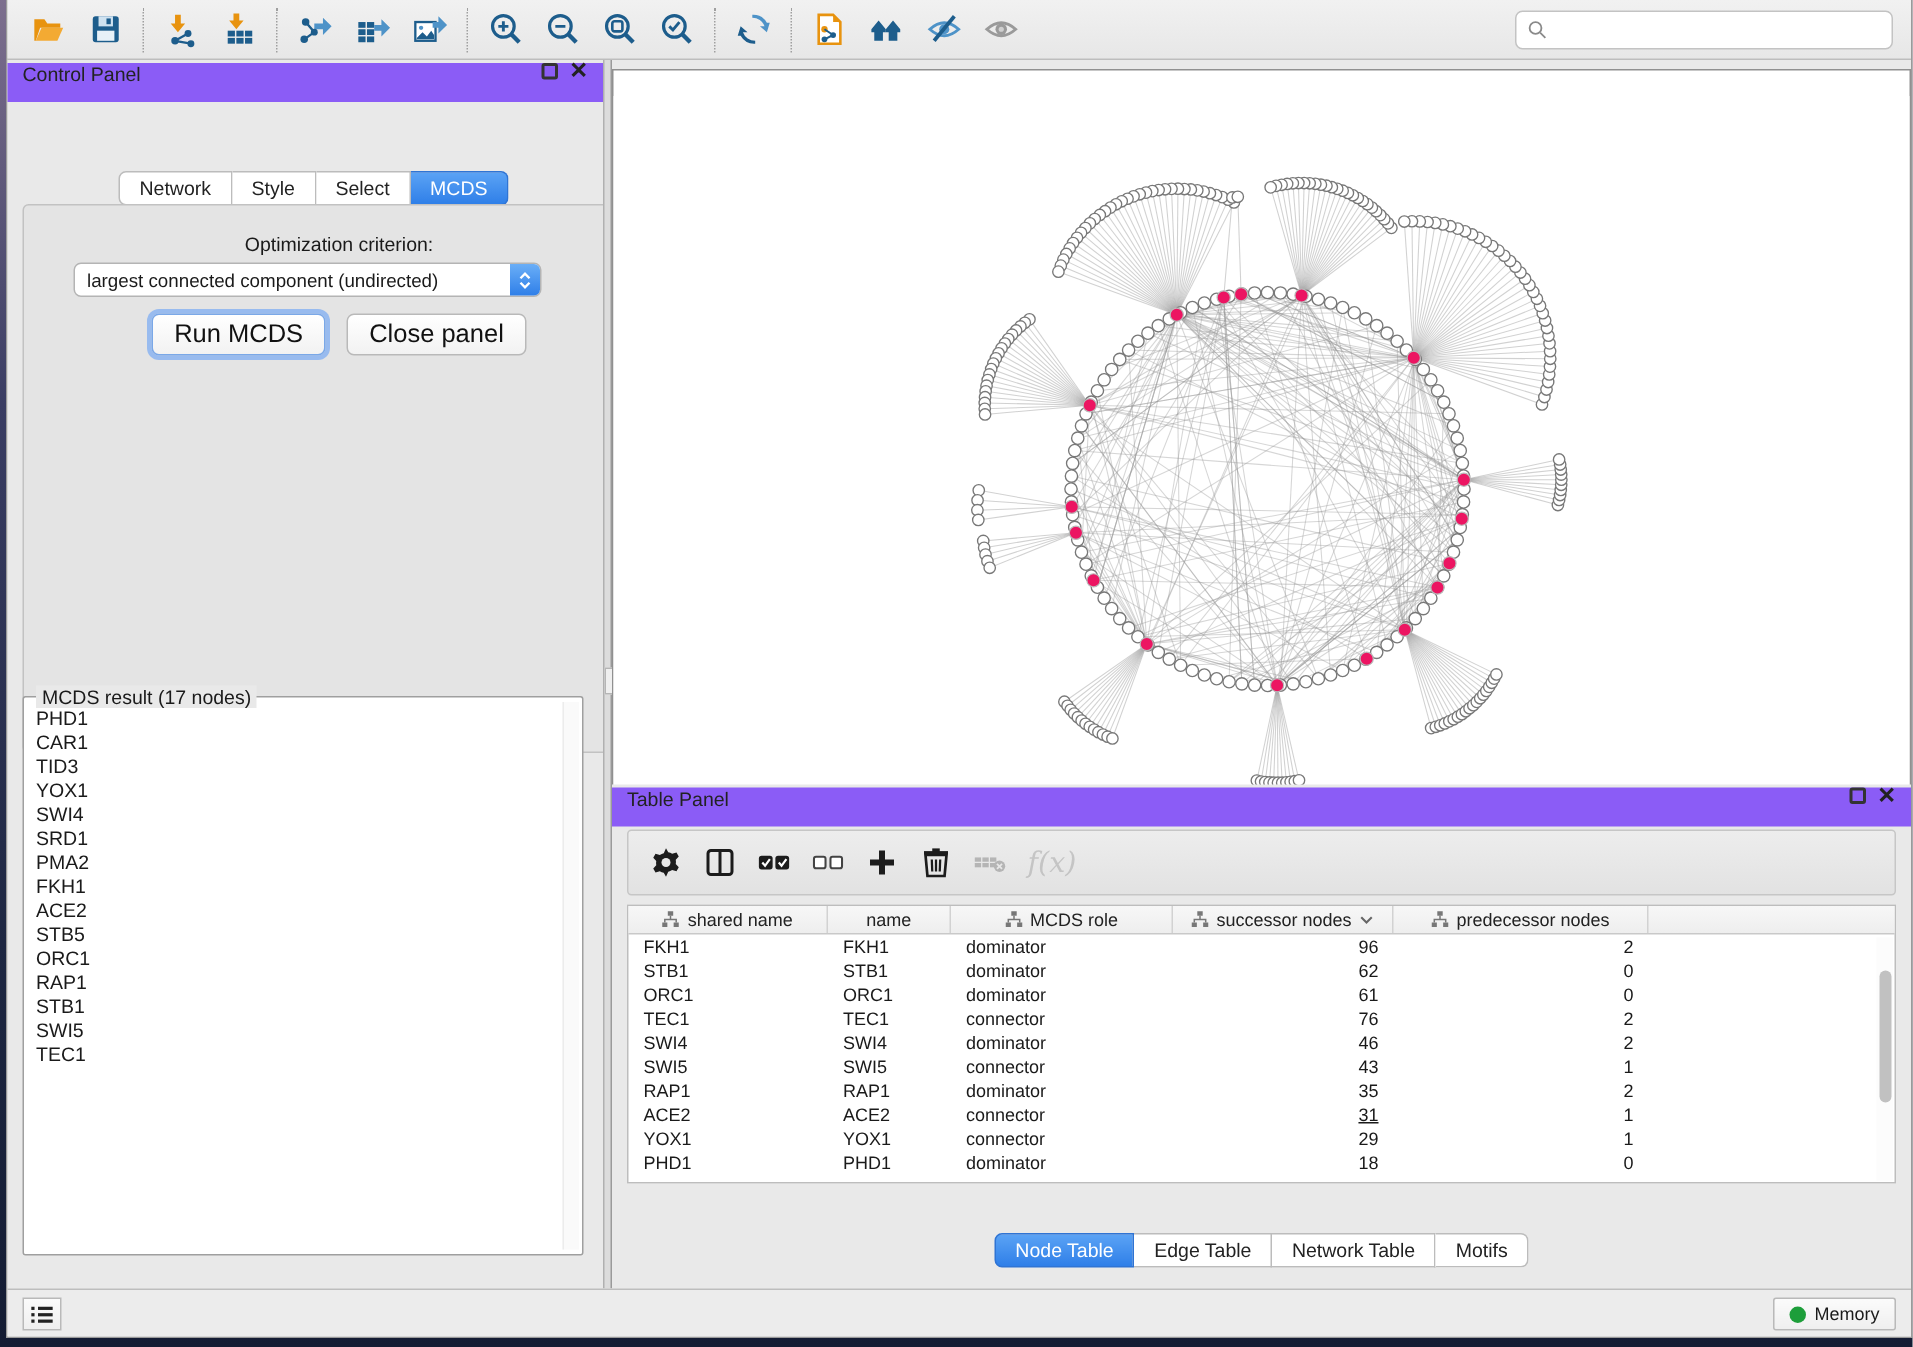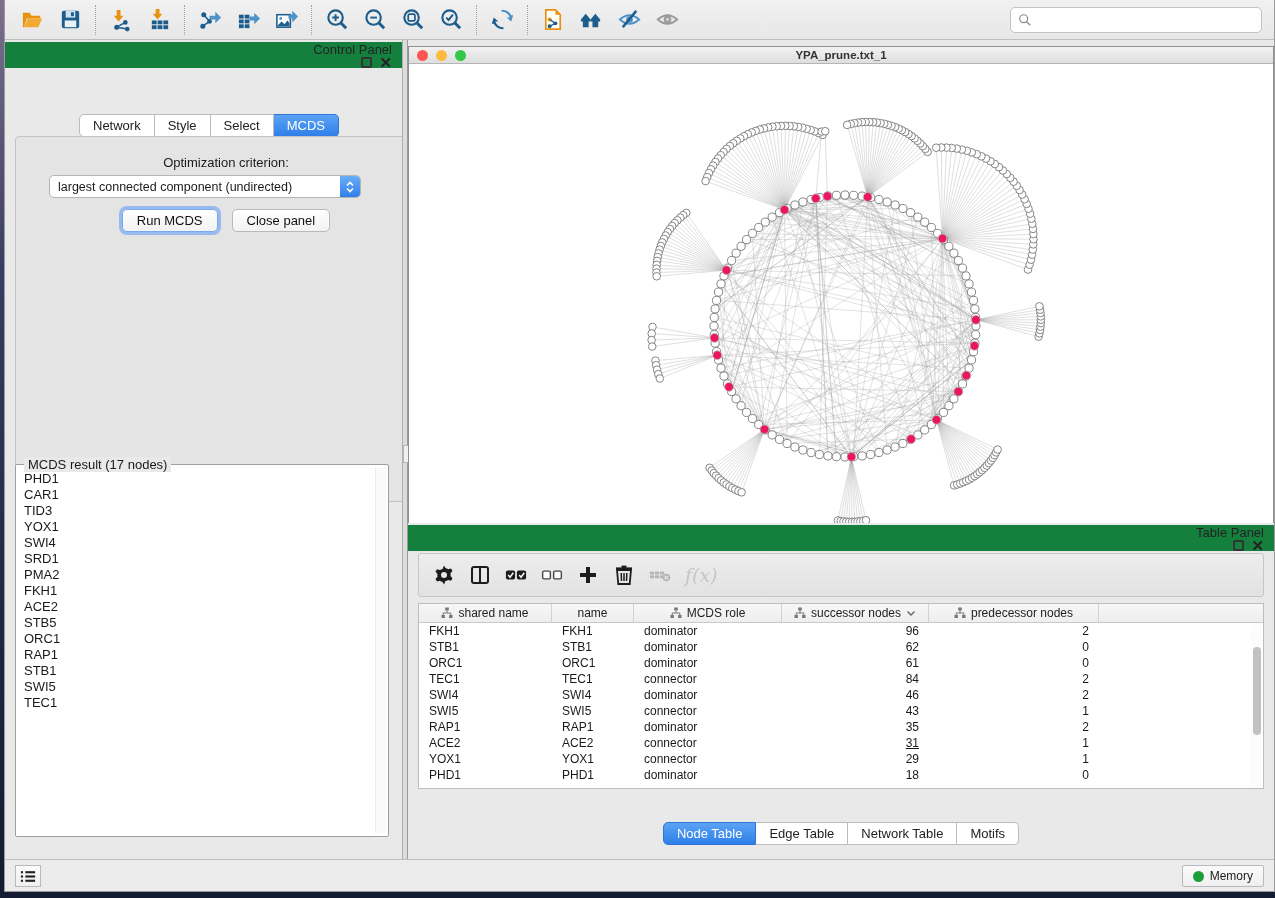--- a/index.html
+++ b/index.html
@@ -19,21 +19,21 @@
   .tsep { width:1px; height:30px; margin:0 6px; border-left:1px dotted #9f9f9f; }
   .search-box { position:absolute; right:12px; top:7px; width:252px; height:26px;
     background:#fff; border:1px solid #c3c3c3; border-radius:5px;
     display:flex; align-items:center; padding:0 7px; gap:5px; }
   .search-box svg { width:14px; height:14px; flex:0 0 auto; }
   .search-box input { border:none; outline:none; flex:1; font-size:12px; background:transparent; }
 
   
   .control-panel { position:absolute; left:0; top:40px; width:397px; bottom:32px; background:#e9e9e9; }
   .panel-titlebar { position:absolute; left:0; top:2px; right:0; height:26px;
-    display:flex; align-items:flex-end; padding:0 10px; background:#15803d;flex-direction:column; }
+    display:flex; align-items:flex-start; padding:0 10px; background:#8b5cf6; }
   .panel-title { font-size:13px; color:#222; }
   .panel-winbtns { margin-left:auto; display:flex; gap:7px; align-items:center; }
   .float-btn { width:11px; height:11px; border:2px solid #333; border-radius:2px; }
   .close-btn { font-size:15px; font-weight:bold; color:#222; line-height:11px; }
 
   .segmented { display:flex; }
   .segmented .seg { background:#fff; border:1px solid #bcbcbc; border-left:none;
     padding:3px 13px; font-size:13px; color:#222; }
   .segmented .seg:first-child { border-left:1px solid #bcbcbc; border-radius:5px 0 0 5px; }
   .segmented .seg:last-child { border-radius:0 5px 5px 0; }
@@ -43,21 +43,21 @@
   .cp-content { position:absolute; left:10px; top:96px; width:422px; height:366px;
     background:#e4e4e4; border:1px solid #c2c2c2; border-radius:4px; }
   .opt-label { position:absolute; left:0; right:0; top:18px; text-align:center; font-size:13px; }
   .combo { position:absolute; left:33px; top:38px; width:312px; height:23px; background:#fff;
     border:1px solid #b4b4b4; border-radius:5px; display:flex; align-items:center; }
   .combo-text { flex:1; padding:0 8px; font-size:12.5px; white-space:nowrap; overflow:hidden; }
   .combo-cap { width:20px; align-self:stretch; background:linear-gradient(#6aaef7,#2f7fe8);
     border-radius:0 4px 4px 0; display:flex; flex-direction:column; align-items:center; justify-content:center; }
   .combo-cap svg { width:10px; height:14px; }
   .btn { background:linear-gradient(#ffffff,#f2f2f2); border:1px solid #b9b9b9; border-radius:5px;
-    font-size:13px; padding:3px 14px; color:#111; }
+    font-size:17px; padding:3px 14px; color:#111; }
   .btn.focus-ring { box-shadow:0 0 0 3px rgba(110,165,245,.65); border-color:#7aa8e8; }
   .cp-buttons { position:absolute; left:0; right:0; top:72px; display:flex; justify-content:center; gap:14px; }
 
   .mcds-fieldset { position:absolute; left:10px; top:424px; width:374px; height:373px;
     border:1px solid #9f9f9f; border-radius:2px; background:#fff; }
   .mcds-legend { position:absolute; left:8px; top:-8px; background:#e9e9e9; padding:0 4px; font-size:13px; }
   .mcds-list { position:absolute; left:2px; top:6px; right:14px; bottom:2px; overflow:hidden; }
   .mcds-item { font-size:13px; line-height:16px; padding-left:6px; }
   .mcds-scroll { position:absolute; top:3px; right:2px; width:11px; bottom:3px;
     background:#fafafa; border-left:1px solid #ececec; }
@@ -319,26 +319,20 @@
         </div>
       <div class="mcds-scroll"></div>
     </div>
   </div>
 
   <div class="vdivider">
       <div class="grip"></div>
     </div>
 
   <div class="net-window">
-    <div class="net-titlebar">
-      <span class="net-title">YPA_prune.txt_1</span>
-      <span class="tl" id="tl-red" style="background: rgb(252, 87, 83);"></span>
-      <span class="tl" id="tl-yellow" style="background: rgb(253, 188, 64);"></span>
-      <span class="tl" id="tl-green" style="background: rgb(51, 199, 72);"></span>
-    </div>
     <div class="net-view" id="net-view"><svg width="864" height="497">
        <g stroke="#999999" stroke-width="0.7" stroke-opacity="0.4">
             <line x1="375.5" y1="145.8" x2="539.9" y2="182.3"></line>
             <line x1="375.5" y1="145.8" x2="560.0" y2="219.9"></line>
             <line x1="375.5" y1="145.8" x2="564.5" y2="236.4"></line>
             <line x1="375.5" y1="145.8" x2="565.9" y2="279.1"></line>
             <line x1="375.5" y1="145.8" x2="562.5" y2="295.9"></line>
             <line x1="375.5" y1="145.8" x2="515.7" y2="158.1"></line>
             <line x1="375.5" y1="145.8" x2="318.5" y2="319.9"></line>
             <line x1="375.5" y1="145.8" x2="312.0" y2="304.1"></line>
@@ -1192,21 +1186,21 @@
             <div class="td" style="width: 133px; flex: 0 0 133px;">ORC1</div>
             <div class="td" style="width: 82px; flex: 0 0 82px;">ORC1</div>
             <div class="td" style="width: 148px; flex: 0 0 148px;">dominator</div>
             <div class="td num" style="width: 147px; flex: 0 0 147px;">61</div>
             <div class="td num" style="width: 170px; flex: 0 0 170px;">0</div>
           </div>
           <div class="trow">
             <div class="td" style="width: 133px; flex: 0 0 133px;">TEC1</div>
             <div class="td" style="width: 82px; flex: 0 0 82px;">TEC1</div>
             <div class="td" style="width: 148px; flex: 0 0 148px;">connector</div>
-            <div class="td num" style="width: 147px; flex: 0 0 147px;">84</div>
+            <div class="td num" style="width: 147px; flex: 0 0 147px;">76</div>
             <div class="td num" style="width: 170px; flex: 0 0 170px;">2</div>
           </div>
           <div class="trow">
             <div class="td" style="width: 133px; flex: 0 0 133px;">SWI4</div>
             <div class="td" style="width: 82px; flex: 0 0 82px;">SWI4</div>
             <div class="td" style="width: 148px; flex: 0 0 148px;">dominator</div>
             <div class="td num" style="width: 147px; flex: 0 0 147px;">46</div>
             <div class="td num" style="width: 170px; flex: 0 0 170px;">2</div>
           </div>
           <div class="trow">

